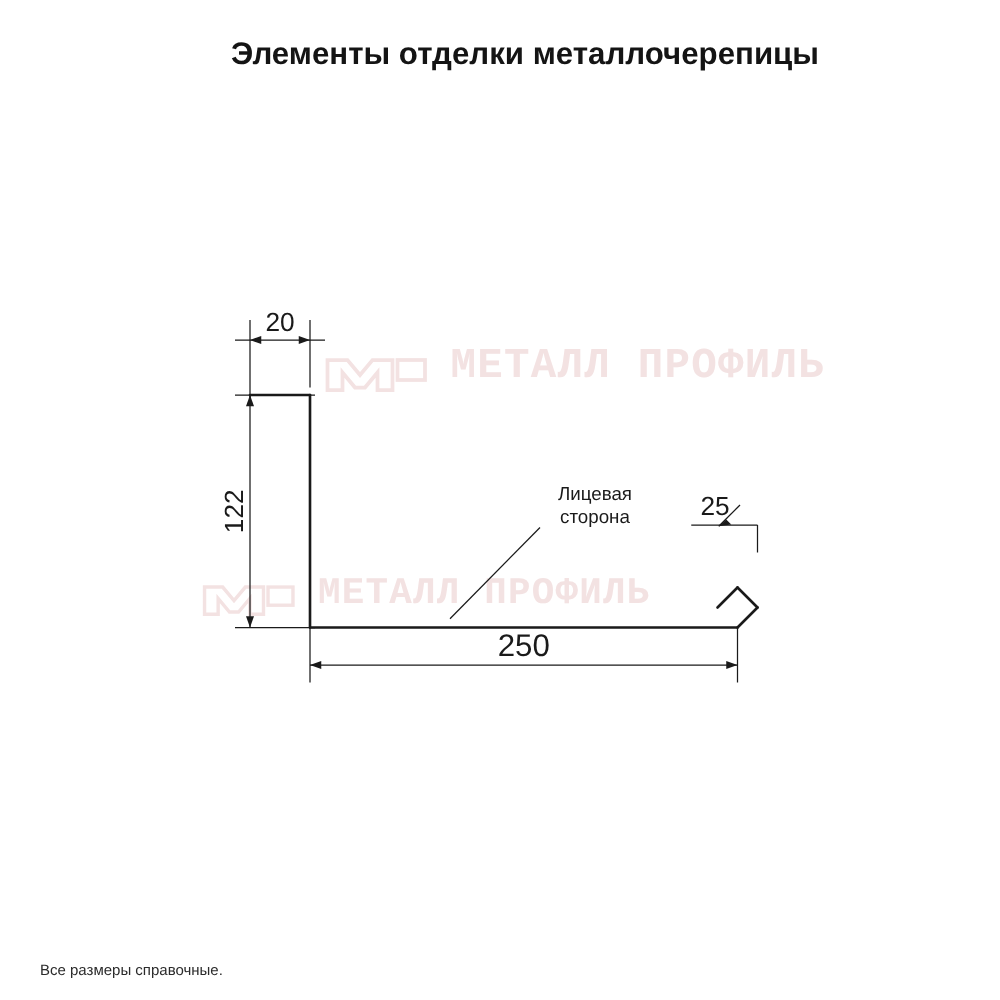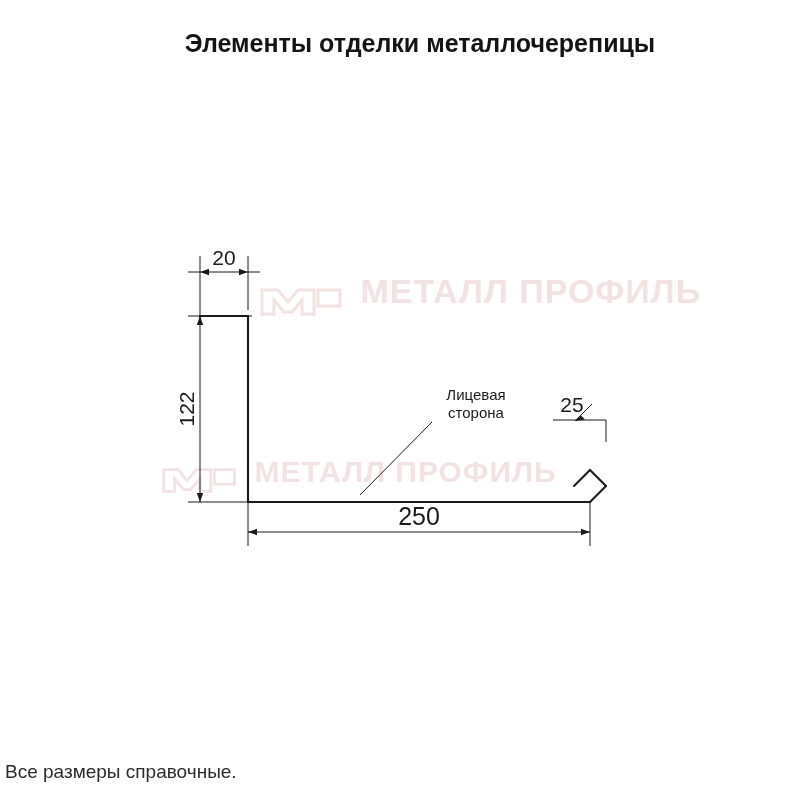--- a/index.html
+++ b/index.html
@@ -64,42 +64,42 @@
   }
 
   
   .watermark {
     position: absolute;
     pointer-events: none;
     user-select: none;
     opacity: 1;
   }
   .wm-text {
-    font-family: Liberation Sans, sans-serif;
+    font-family: Liberation Mono, monospace;
     font-weight: bold;
     color: #f0dede;
     letter-spacing: 1px;
     white-space: nowrap;
   }
   .wm1 { left: 258px; top: 272px; }
   .wm1 .wm-text { font-size: 34px; color: #f3e2e2; }
   .wm2 { left: 160px; top: 455px; }
   .wm2 .wm-text { font-size: 30px; color: #f3e2e2; }
   .wm-logo {
     display: inline-block;
     vertical-align: middle;
     margin-right: 12px;
   }
 
   
   .notes {
     position: absolute;
-    left: 5px;
+    left: 32px;
     bottom: 14px;
-    font-size: 19px;
+    font-size: 12px;
     color: #2b2b2b;
     line-height: 1.55;
     margin-top: 20px;
   }
   .notes div { white-space: nowrap; }
 
   
   text {
     font-family: "Liberation Sans", sans-serif;
     fill: #1a1a1a;

